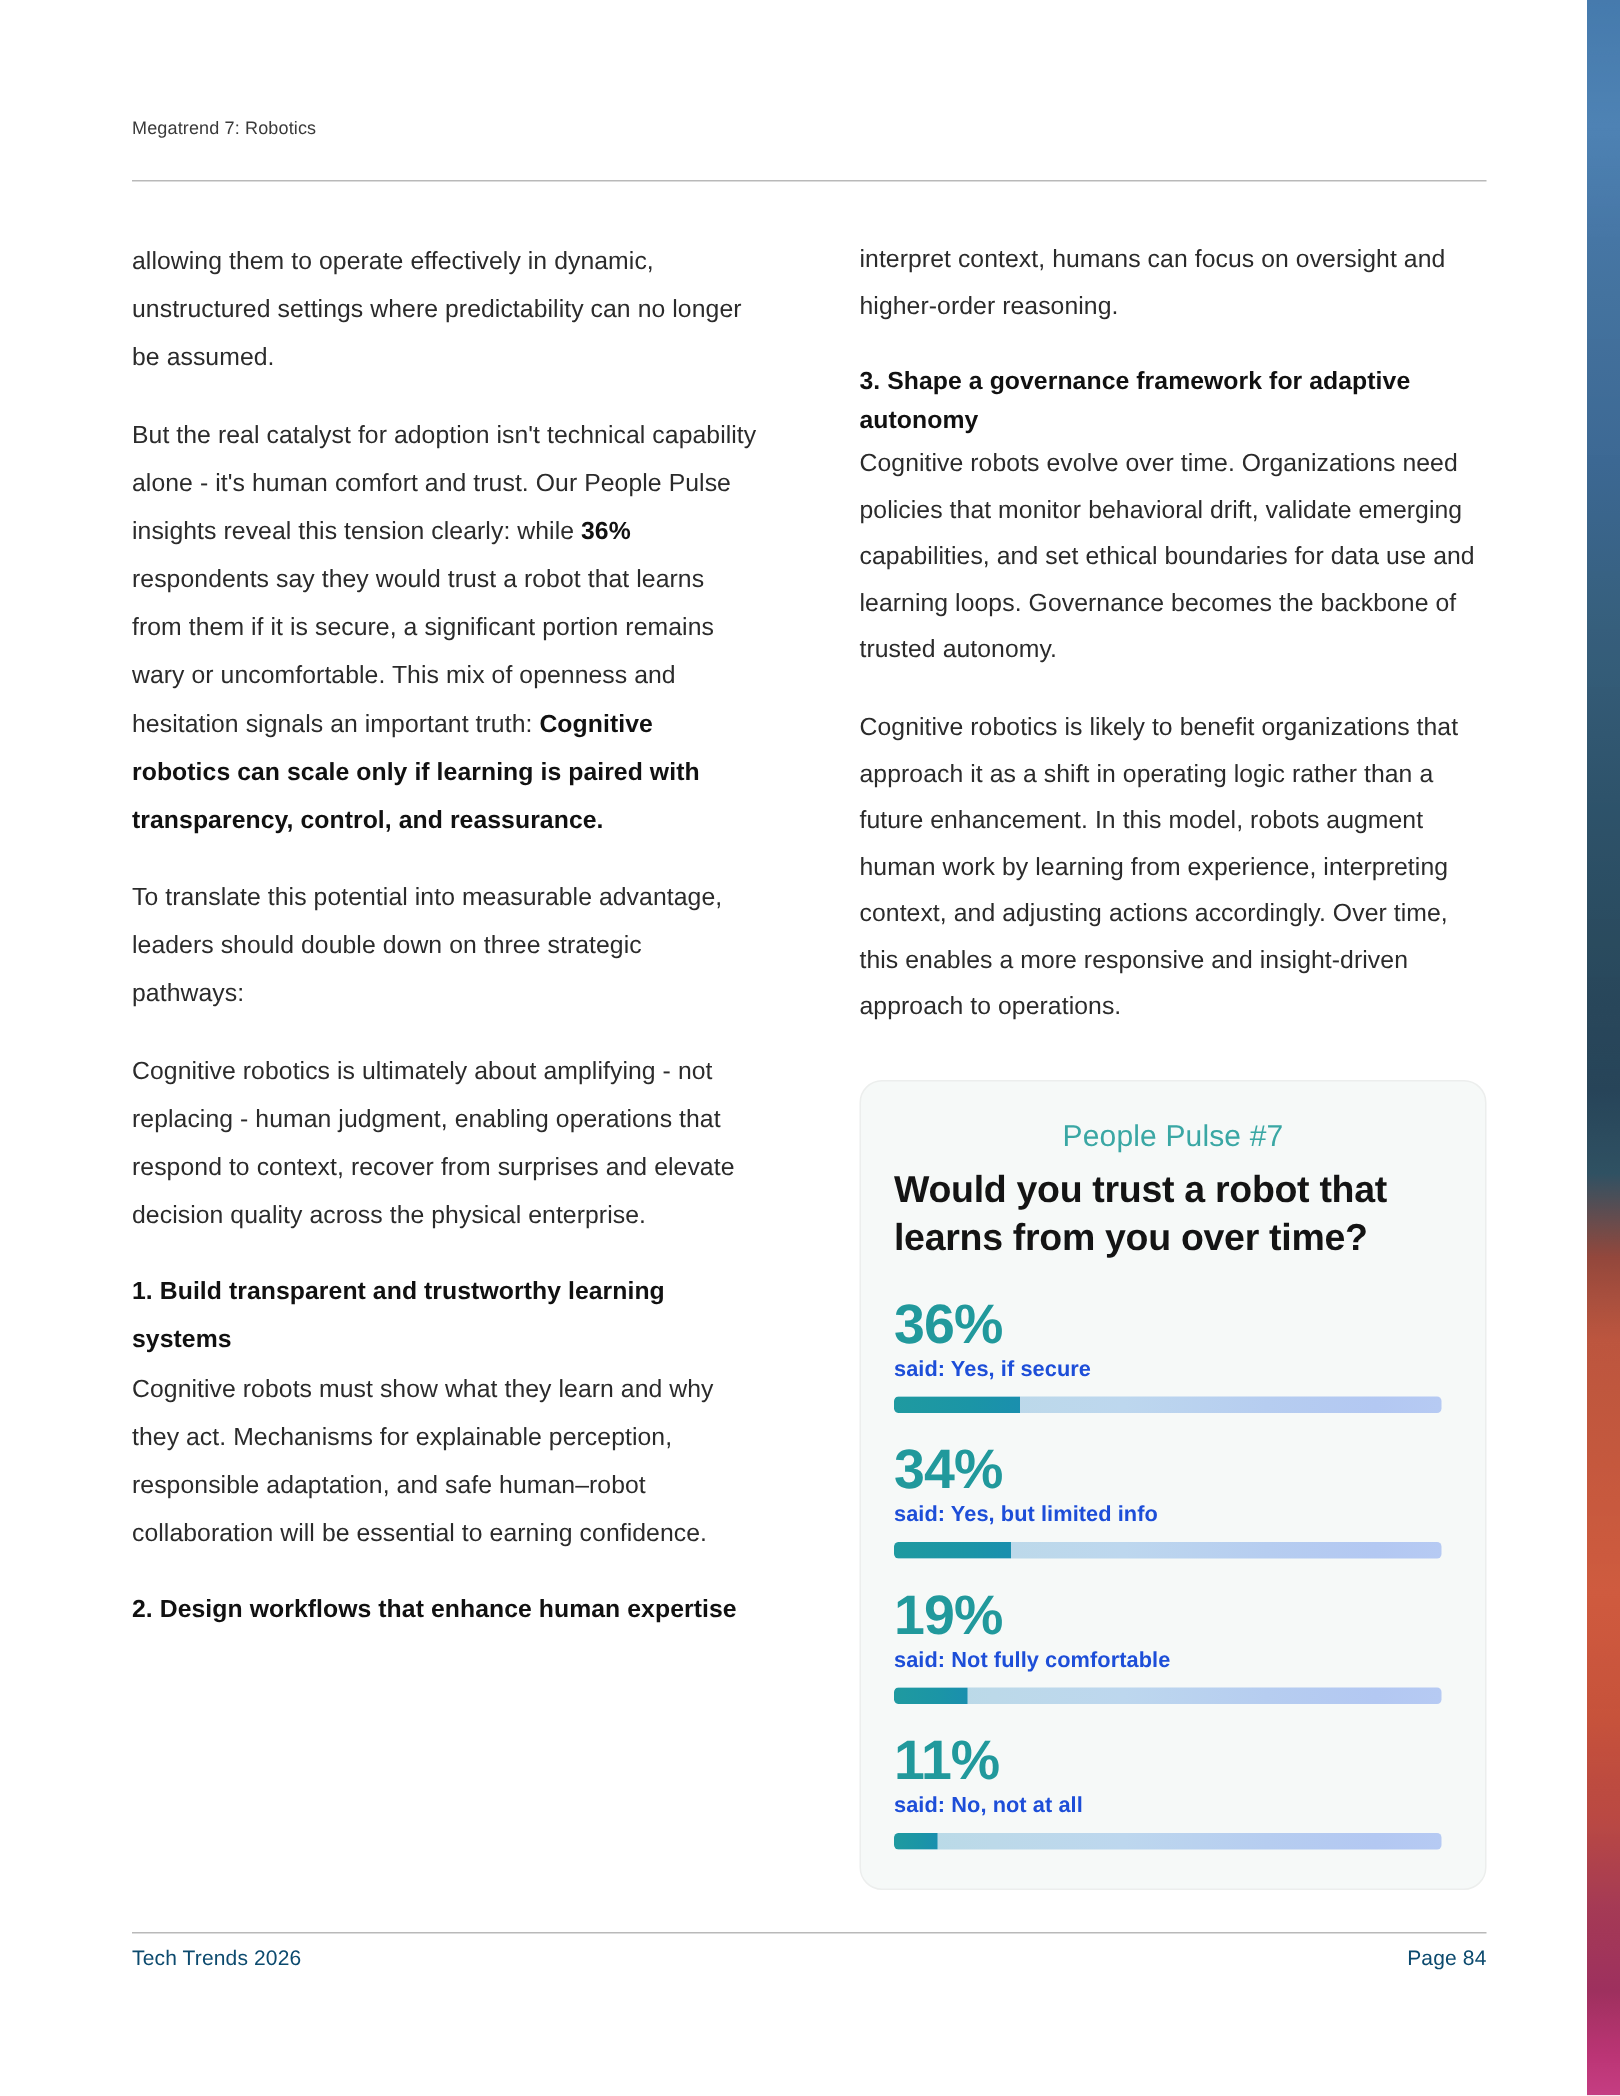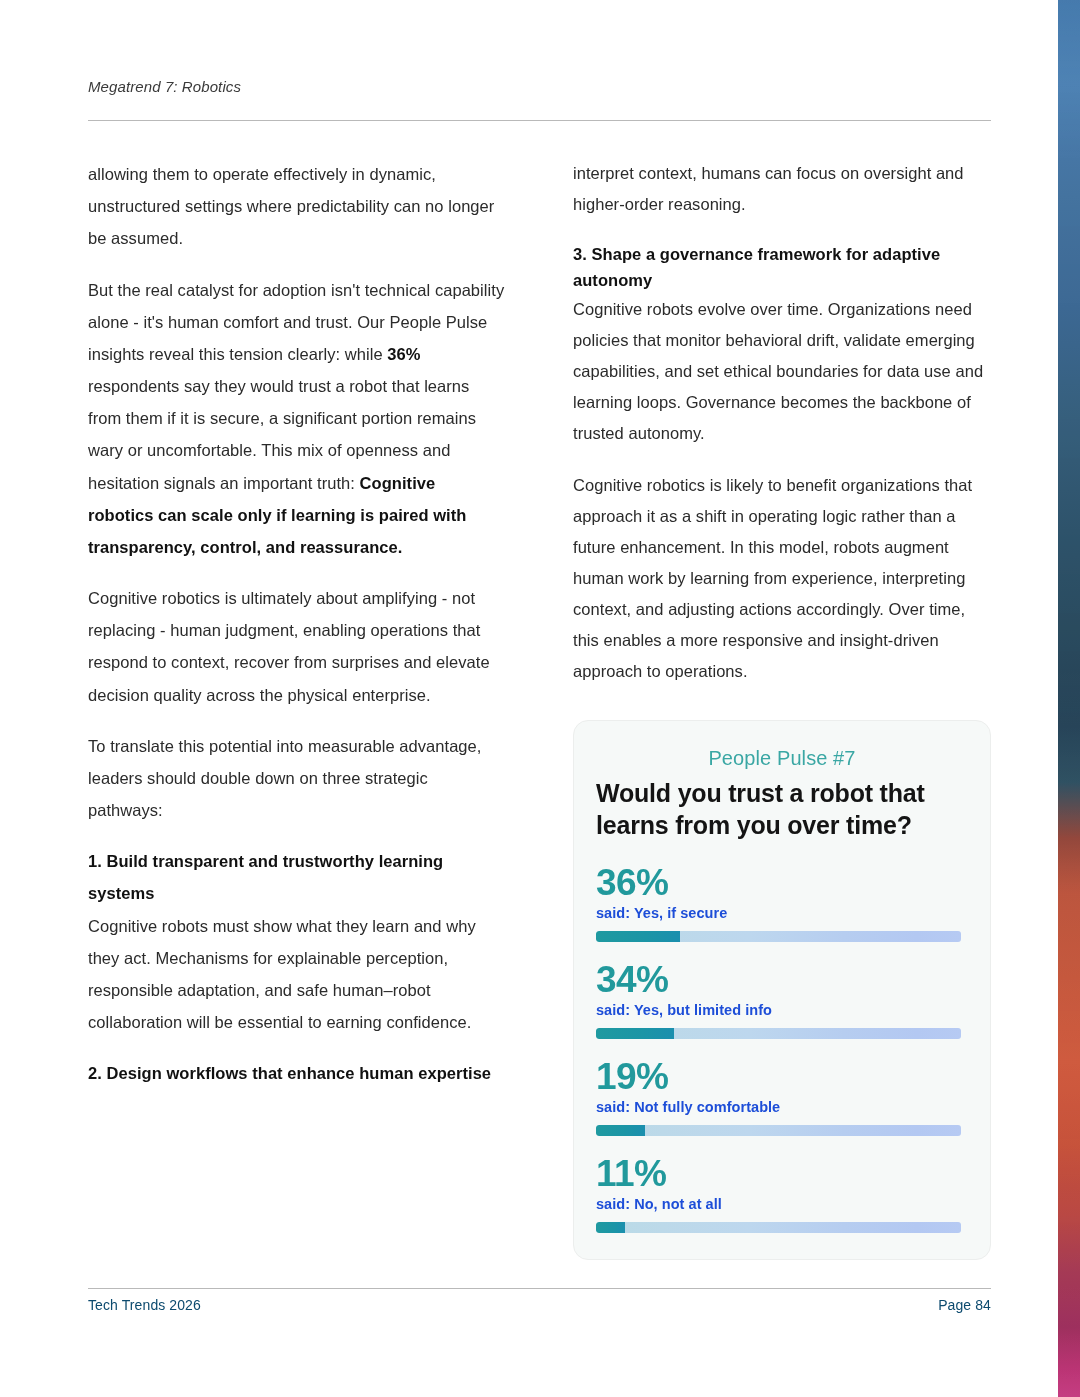--- a/index.html
+++ b/index.html
@@ -65,24 +65,23 @@
     background:#ffffff;
   }
 
   
   .doc-header {
     position:absolute;
     left:88px; top:78px;
     width:903px;
   }
   .doc-header-title {
-    font-size:15px;
+    font-size:12px;
     color:#3a3a3a;
     letter-spacing:0.1px;
-    font-style:italic;
   }
   .header-rule {
     position:absolute;
     left:88px; top:120px;
     width:903px; height:1px;
     background:#b9b9b9;
   }
 
   
   .columns {
@@ -219,23 +218,23 @@
   <div class="header-rule"></div>
 
   <div class="columns">
 
     <div class="col col-left">
 
       <p class="body">allowing them to operate effectively in dynamic, unstructured settings where predictability can no longer be assumed.</p>
 
       <p class="body"><span>But the real catalyst for adoption isn't technical capability alone - it's human comfort and trust. Our People Pulse insights reveal this tension clearly: while </span><b>36%</b><span> respondents say they would trust a robot that learns from them if it is secure, a significant portion remains wary or uncomfortable. This mix of openness and hesitation signals an important truth: </span><b>Cognitive robotics can scale only if learning is paired with transparency, control, and reassurance.</b></p>
 
+      <p class="body">To translate this potential into measurable advantage, leaders should double down on three strategic pathways:</p>
+
       <p class="body">Cognitive robotics is ultimately about amplifying - not replacing - human judgment, enabling operations that respond to context, recover from surprises and elevate decision quality across the physical enterprise.</p>
-
-      <p class="body">To translate this potential into measurable advantage, leaders should double down on three strategic pathways:</p>
 
       <div class="block">
         <div class="heading">1. Build transparent and trustworthy learning systems</div>
         <p class="body">Cognitive robots must show what they learn and why they act. Mechanisms for explainable perception, responsible adaptation, and safe human–robot collaboration will be essential to earning confidence.</p>
       </div>
 
       <div class="block">
         <div class="heading">2. Design workflows that enhance human expertise</div>
       </div>
 

